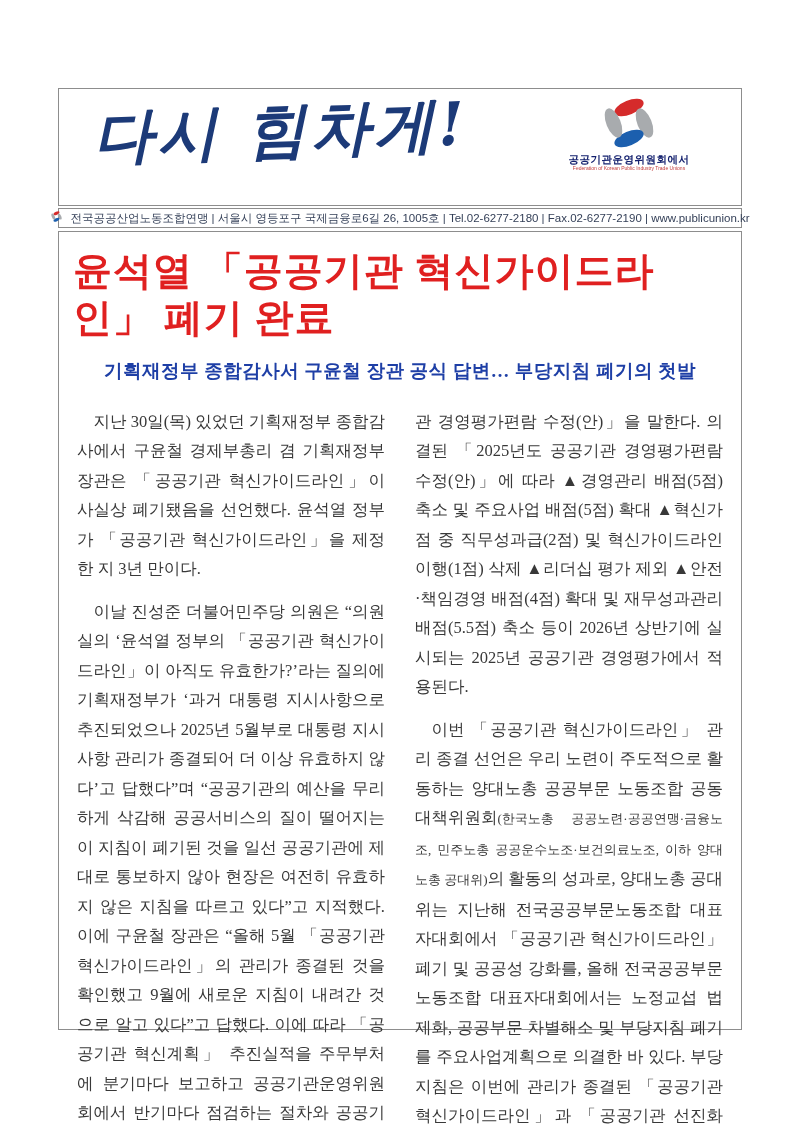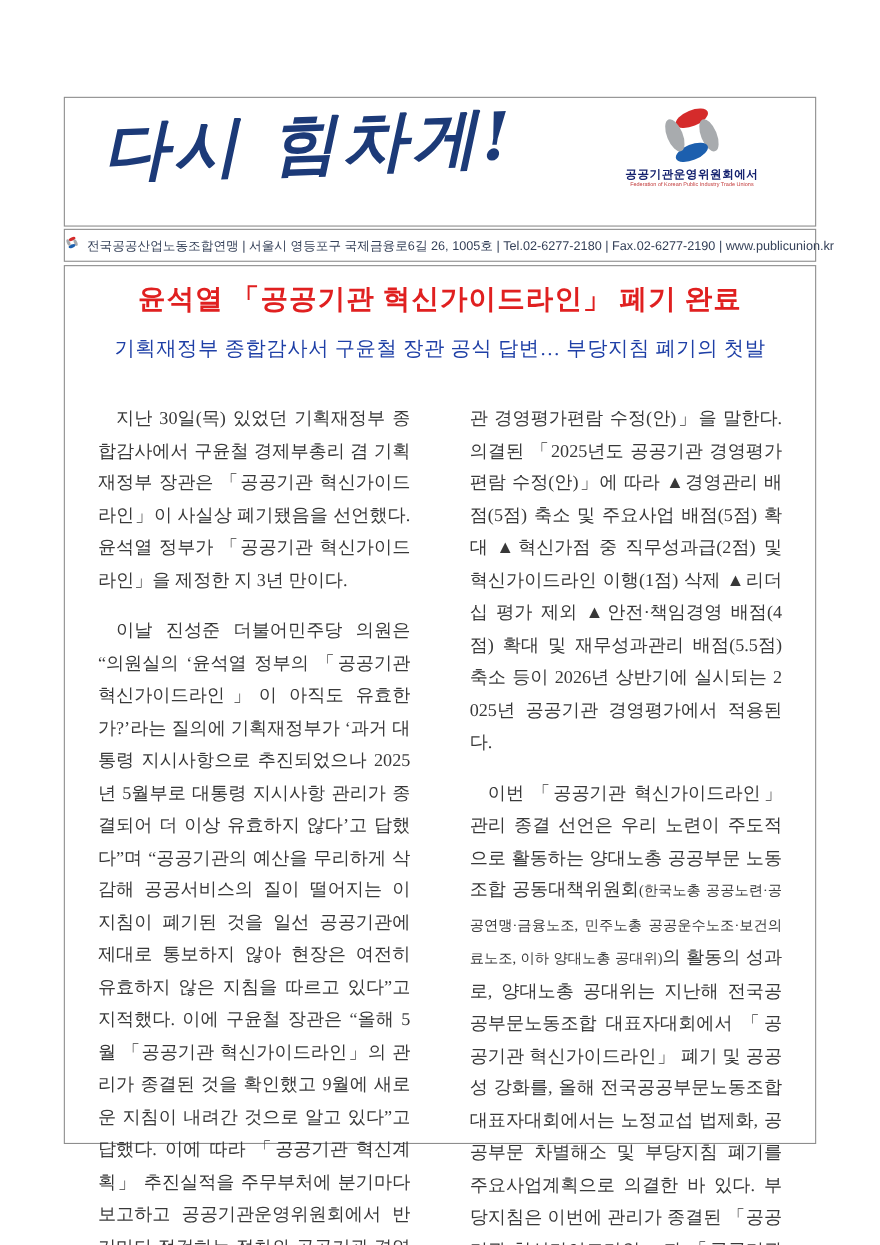--- a/index.html
+++ b/index.html
@@ -43,55 +43,54 @@
     font-size:5px;color:#c23b3b;white-space:nowrap;
   }
   .issue-line{
     position:absolute;right:6px;bottom:1px;
     font-family:"Liberation Sans","DejaVu Sans",sans-serif;
     font-size:16px;font-weight:bold;color:#101010;
     white-space:nowrap;letter-spacing:.5px;
   }
   
   .contactbar{
-    margin-top:2px;height:30px;
+    margin-top:2px;height:20px;
     border:1px solid #8d8d8d;box-sizing:border-box;
-    display:flex;align-items:center;gap:7px;
+    display:flex;align-items:center;justify-content:center;gap:7px;
     background:#fff;
   }
   .contactbar .txt{
     font-family:"Liberation Sans","DejaVu Sans",sans-serif;
     font-size:11.5px;color:#333f57;white-space:nowrap;
   }
   
   .main{
     margin-top:3px;height:799px;
     border:1px solid #8d8d8d;box-sizing:border-box;
     padding:14px 14px 0 14px;
     background:#fff;
   }
   .headline{
-    text-align:center;
-    font-size:25px;font-weight:bold;color:#e02020;
+    font-size:39px;font-weight:bold;color:#e02020;
     letter-spacing:1px;line-height:1.2;margin:2px 0 0 0;
   }
   .subheadline{
     text-align:center;
-    font-size:18.5px;font-weight:normal;color:#1e3fa6;
+    font-size:18.5px;font-weight:bold;color:#1e3fa6;
     letter-spacing:.5px;margin-top:16px;
   }
   .columns{
     display:flex;gap:22px;margin-top:20px;
   }
   .col{
     flex:1;min-width:0;
     font-size:16.5px;line-height:29.5px;color:#383838;
     text-align:justify;word-break:break-all;
   }
-  .col p{margin:16px;}
+  .col p{margin:4px;}
   .col p + p{margin-top:13px;}
   .col p.indent{text-indent:1em;}
   .small-paren{font-size:13px;}
 </style>
 </head>
 <body>
 
 <div class="doc">
 
   <div class="masthead">

